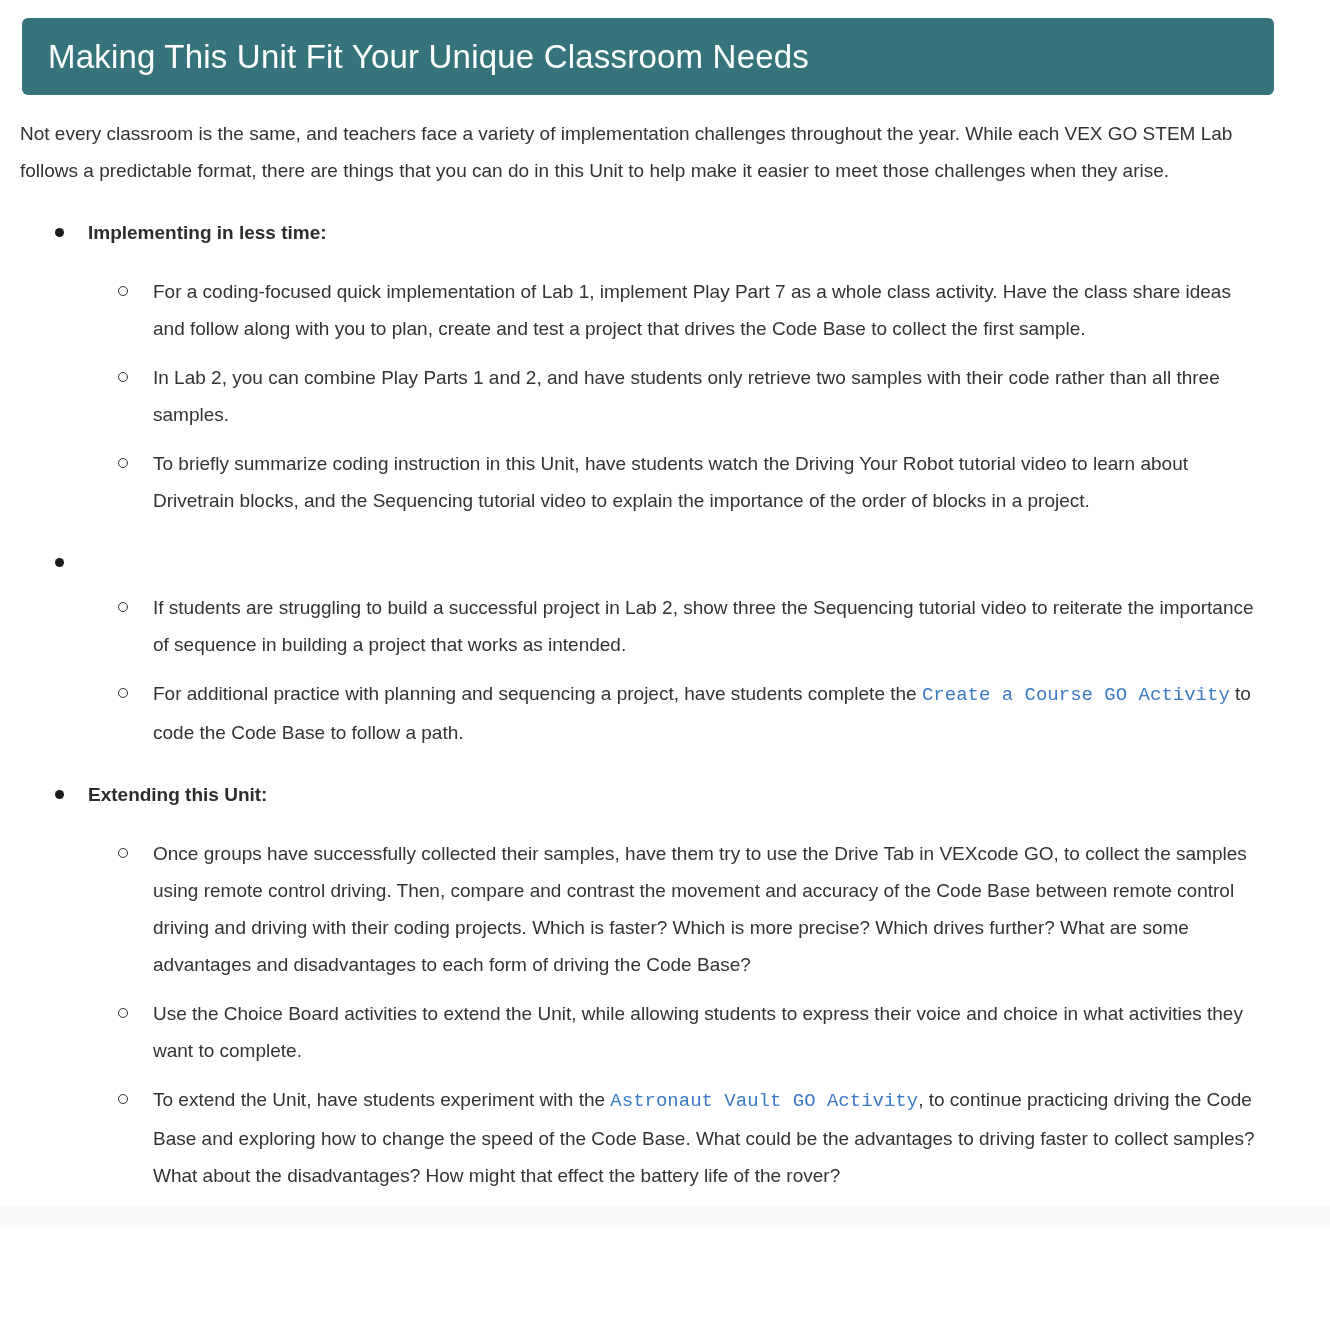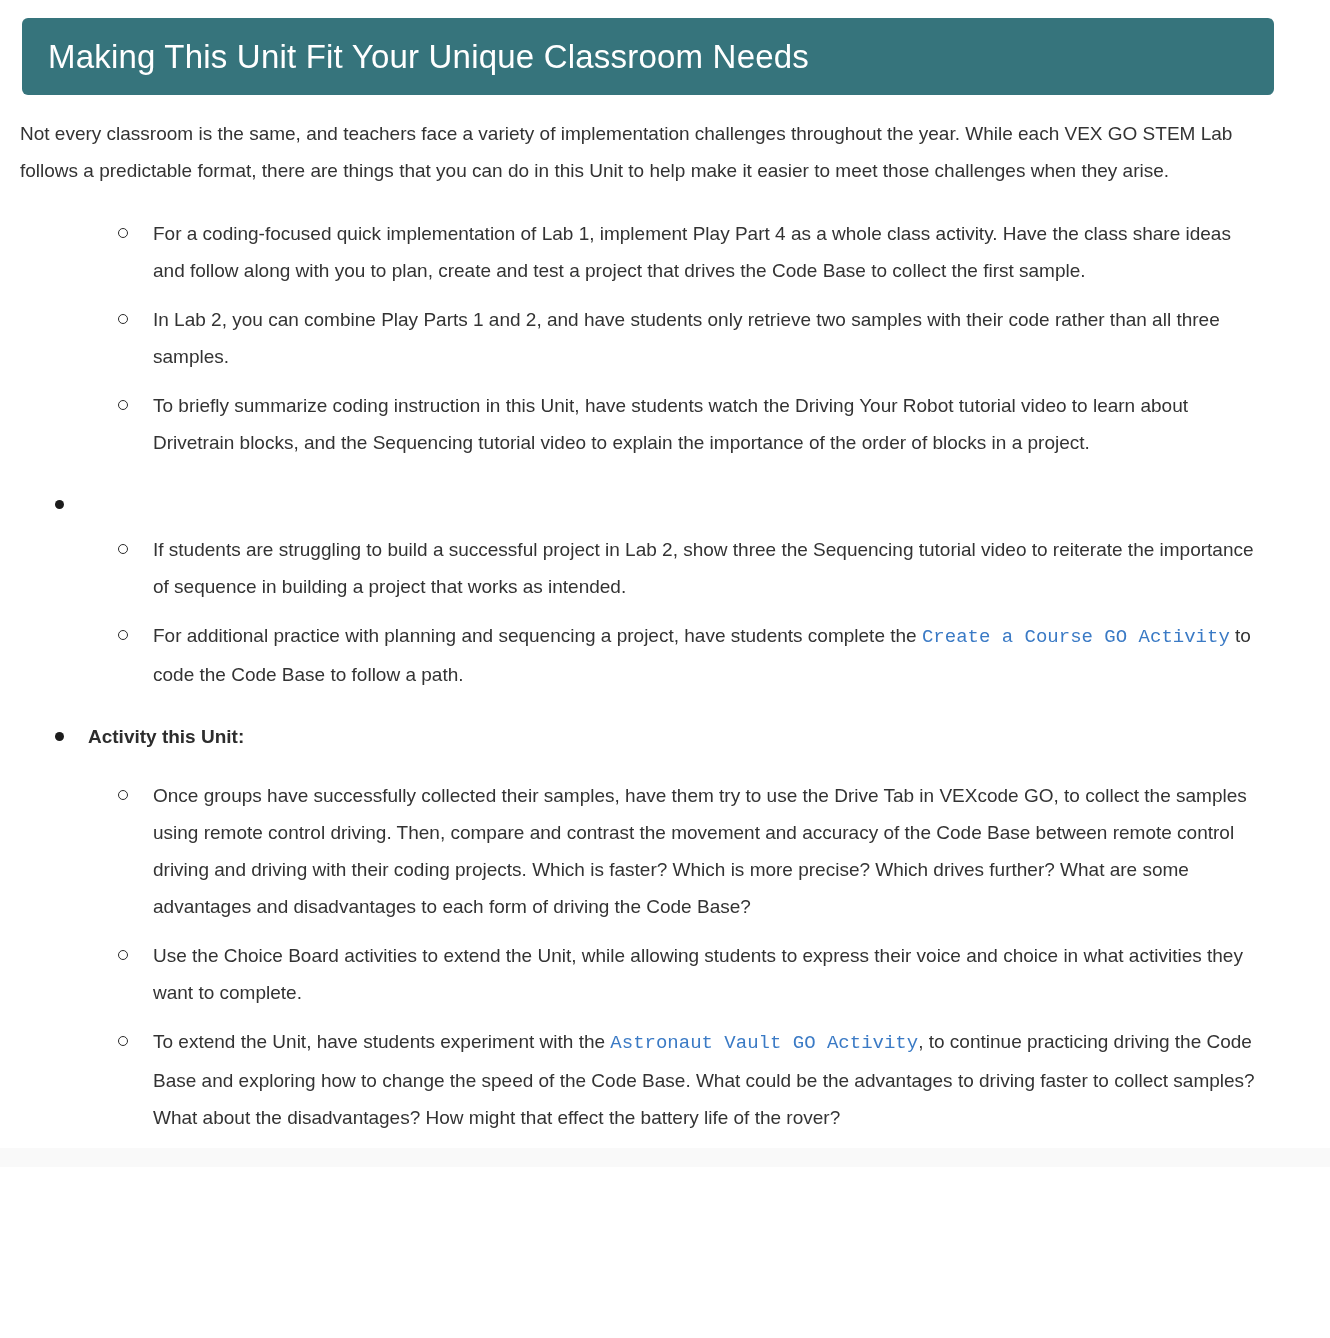--- a/index.html
+++ b/index.html
@@ -95,23 +95,27 @@
 <body>
 
 <div class="page">
   <div class="banner">
     <h1>Making This Unit Fit Your Unique Classroom Needs</h1>
   </div>
   <div class="content">
     <p class="intro">Not every classroom is the same, and teachers face a variety of implementation challenges throughout the year. While each VEX GO STEM Lab follows a predictable format, there are things that you can do in this Unit to help make it easier to meet those challenges when they arise.</p>
     <div id="sections">
         <div class="section">
+          <div class="heading-row">
+            <span class="marker filled"></span>
+            <span class="heading">Implementing in less time:</span>
+          </div>
           <div class="sub-item">
             <span class="marker open"></span>
-            <div class="sub-text"><span>For a coding-focused quick implementation of Lab 1, implement Play Part 4 as a whole class activity. Have the class share ideas and follow along with you to plan, create and test a project that drives the Code Base to collect the first sample.</span></div>
+            <div class="sub-text"><span>For a coding-focused quick implementation of Lab 1, implement Play Part 7 as a whole class activity. Have the class share ideas and follow along with you to plan, create and test a project that drives the Code Base to collect the first sample.</span></div>
           </div>
           <div class="sub-item">
             <span class="marker open"></span>
             <div class="sub-text"><span>In Lab 2, you can combine Play Parts 1 and 2, and have students only retrieve two samples with their code rather than all three samples.</span></div>
           </div>
           <div class="sub-item">
             <span class="marker open"></span>
             <div class="sub-text"><span>To briefly summarize coding instruction in this Unit, have students watch the Driving Your Robot tutorial video to learn about Drivetrain blocks, and the Sequencing tutorial video to explain the importance of the order of blocks in a project.</span></div>
           </div>
         </div>
@@ -124,21 +128,21 @@
             <div class="sub-text"><span>If students are struggling to build a successful project in Lab 2, show three the Sequencing tutorial video to reiterate the importance of sequence in building a project that works as intended.</span></div>
           </div>
           <div class="sub-item">
             <span class="marker open"></span>
             <div class="sub-text"><span>For additional practice with planning and sequencing a project, have students complete the </span><a class="link" href="#">Create a Course GO Activity</a><span> to code the Code Base to follow a path.</span></div>
           </div>
         </div>
         <div class="section">
           <div class="heading-row">
             <span class="marker filled"></span>
-            <span class="heading">Activity this Unit:</span>
+            <span class="heading">Extending this Unit:</span>
           </div>
           <div class="sub-item">
             <span class="marker open"></span>
             <div class="sub-text"><span>Once groups have successfully collected their samples, have them try to use the Drive Tab in VEXcode GO, to collect the samples using remote control driving. Then, compare and contrast the movement and accuracy of the Code Base between remote control driving and driving with their coding projects. Which is faster? Which is more precise? Which drives further? What are some advantages and disadvantages to each form of driving the Code Base?</span></div>
           </div>
           <div class="sub-item">
             <span class="marker open"></span>
             <div class="sub-text"><span>Use the Choice Board activities to extend the Unit, while allowing students to express their voice and choice in what activities they want to complete.</span></div>
           </div>
           <div class="sub-item">

